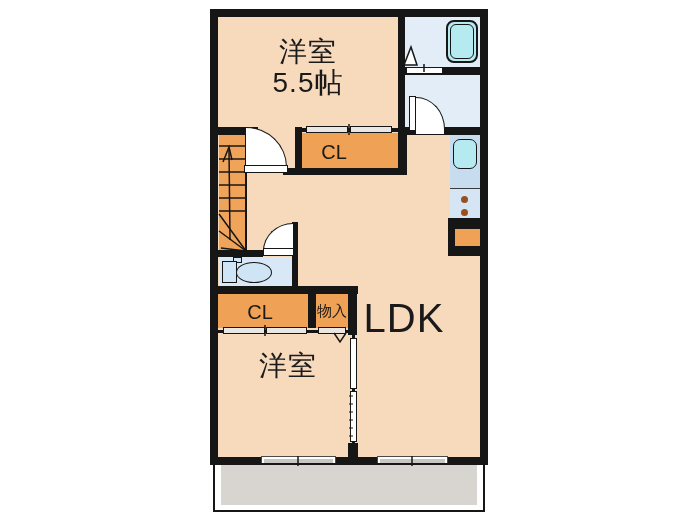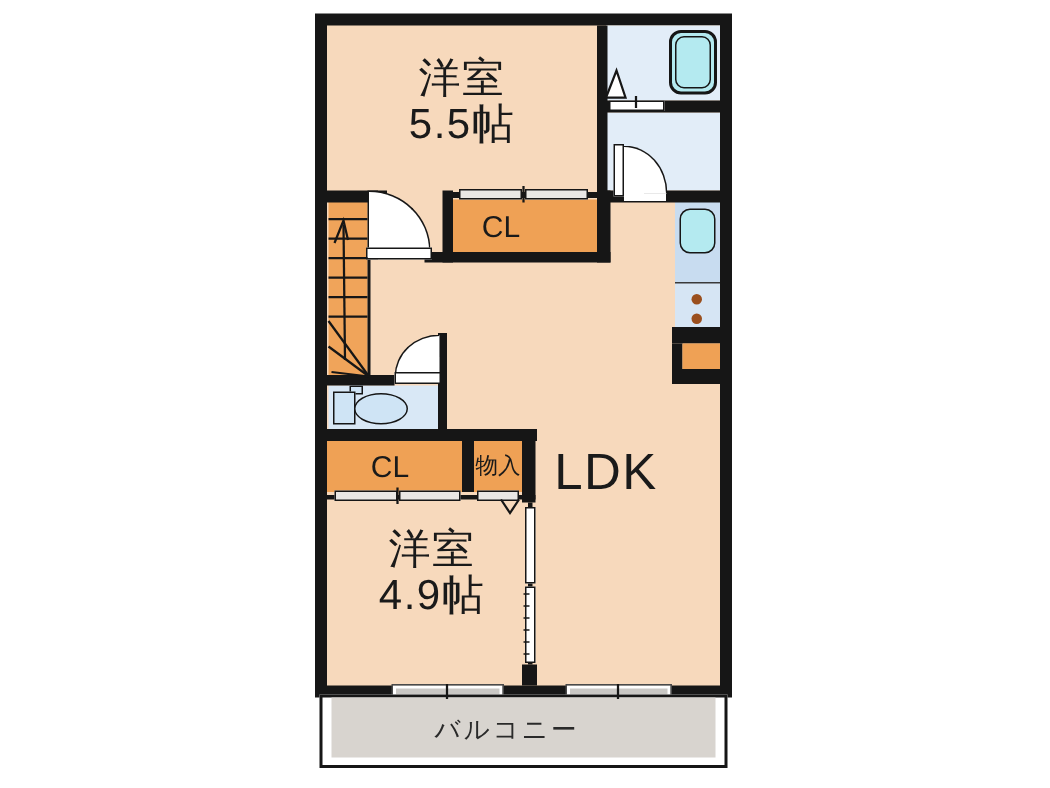--- a/index.html
+++ b/index.html
@@ -24,21 +24,21 @@
   
   .tub{background:#b4eaf0;border:2px solid #161616;border-radius:8px;}
   .tub-inner{background:transparent;border:1px solid #161616;border-radius:6px;}
   .sink{background:#b4eaf0;border:1.5px solid #161616;border-radius:7px;}
   .burner{background:#9a4f1e;border-radius:50%;}
   .wc{background:#cfe4f5;border:1.5px solid #161616;}
   .wc-bowl{border-radius:50%;}
   
   .lbl{position:absolute;transform:translateX(-50%);text-align:center;white-space:nowrap;line-height:1.12;}
   .lbl-room{font-size:28px;letter-spacing:1px;}
-  .lbl-ldk1{font-size:34px;letter-spacing:1px;}
+  .lbl-ldk1{font-size:40px;letter-spacing:1px;}
   .lbl-ldk2{font-size:29px;}
   .lbl-cl{font-size:20px;}
   .lbl-mono{font-size:15px;}
   .lbl-balc{font-size:17px;letter-spacing:2px;color:#2a2a2a;}
   
   .balc-outline{left:213px;top:463px;width:272px;height:49px;border:2px solid #161616;background:#ffffff;}
   .balc-deck{left:221px;top:465px;width:256px;height:40px;background:#d8d4cf;}
   svg{position:absolute;left:0;top:0;}
 </style>
 </head>
@@ -169,17 +169,15 @@
     <div>5.5帖</div>
   </div>
   <div class="lbl lbl-cl" style="left:334px;top:141px;">CL</div>
   <div class="lbl" style="left:404px;top:296px;">
     <div class="lbl-ldk1">LDK</div>
   </div>
   <div class="lbl lbl-cl" style="left:260px;top:301px;">CL</div>
   <div class="lbl lbl-mono" style="left:332px;top:303px;">物入</div>
   <div class="lbl lbl-room" style="left:288px;top:350px;">
     <div>洋室</div>
-    <div>4.9帖</div>
   </div>
-  <div class="lbl lbl-balc" style="left:338px;top:477px;">バルコニー</div>
 
 </div>
 
 </body></html>

